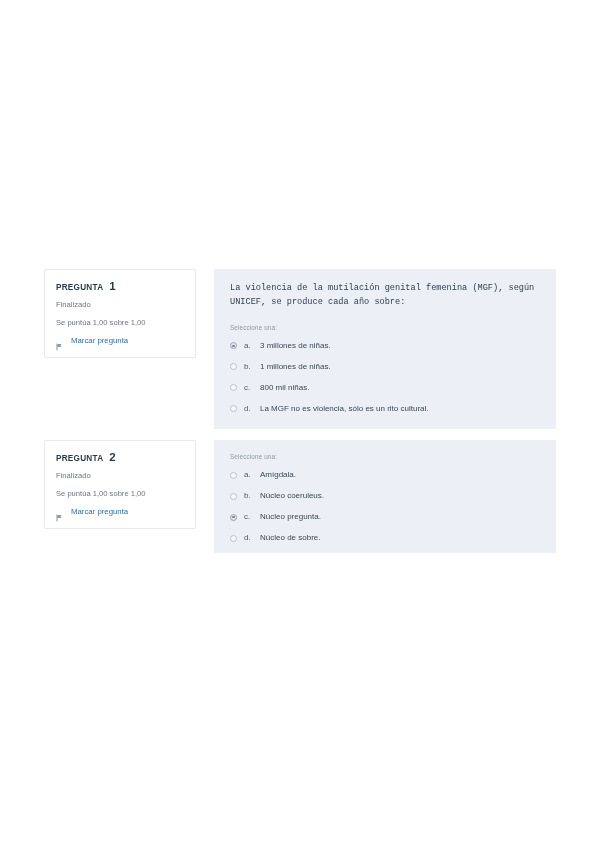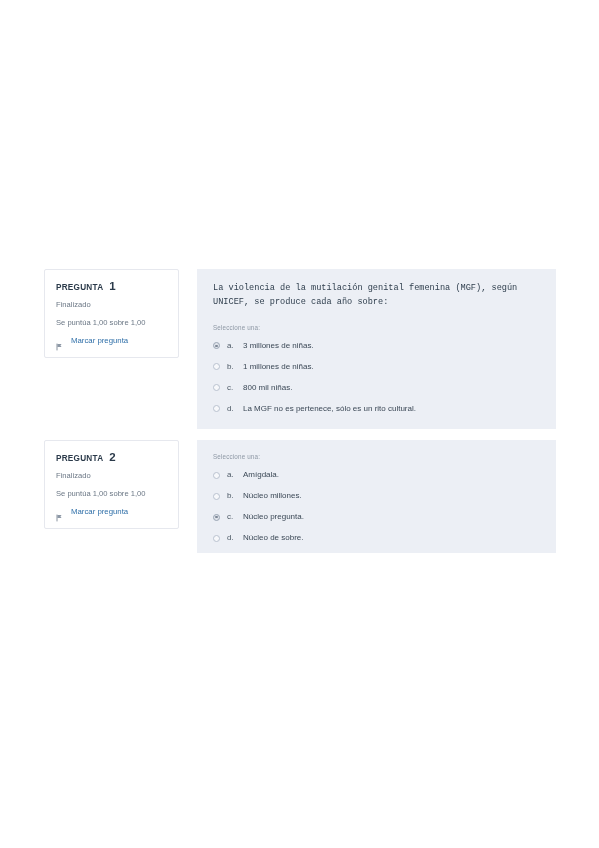--- a/index.html
+++ b/index.html
@@ -27,21 +27,21 @@
     width: 512px;
     display: flex;
     align-items: flex-start;
     gap: 18px;
   }
   #question-block-1 { top: 269px; }
   #question-block-2 { top: 440px; }
 
   
   .info-panel {
-    width: 135px;
+    width: 152px;
     box-sizing: border-box;
     background: #ffffff;
     border: 1px solid #e6e8ee;
     border-radius: 2px;
     padding: 10px 11px 12px 11px;
     min-height: 78px;
   }
   .info-panel-header {
     display: flex;
     align-items: baseline;
@@ -200,21 +200,21 @@
           <span class="answer-text">1 millones de niñas.</span>
         </li>
         <li class="answer-item">
           <span class="radio"></span>
           <span class="answer-letter">c.</span>
           <span class="answer-text">800 mil niñas.</span>
         </li>
         <li class="answer-item">
           <span class="radio"></span>
           <span class="answer-letter">d.</span>
-          <span class="answer-text">La MGF no es pertenece, sólo es un rito cultural.</span>
+          <span class="answer-text">La MGF no es violencia, sólo es un rito cultural.</span>
         </li>
       </ul>
     </div>
   </div>
 
   <div class="question-block" id="question-block-2">
 
     <div class="info-panel">
       <div class="info-panel-header">
         <span class="pregunta-label">PREGUNTA</span>
@@ -237,21 +237,21 @@
       <p class="select-one">Seleccione una:</p>
       <ul class="answer-list">
         <li class="answer-item">
           <span class="radio"></span>
           <span class="answer-letter">a.</span>
           <span class="answer-text">Amígdala.</span>
         </li>
         <li class="answer-item">
           <span class="radio"></span>
           <span class="answer-letter">b.</span>
-          <span class="answer-text">Núcleo millones.</span>
+          <span class="answer-text">Núcleo coeruleus.</span>
         </li>
         <li class="answer-item">
           <span class="radio checked"></span>
           <span class="answer-letter">c.</span>
           <span class="answer-text">Núcleo pregunta.</span>
         </li>
         <li class="answer-item">
           <span class="radio"></span>
           <span class="answer-letter">d.</span>
           <span class="answer-text">Núcleo de sobre.</span>

